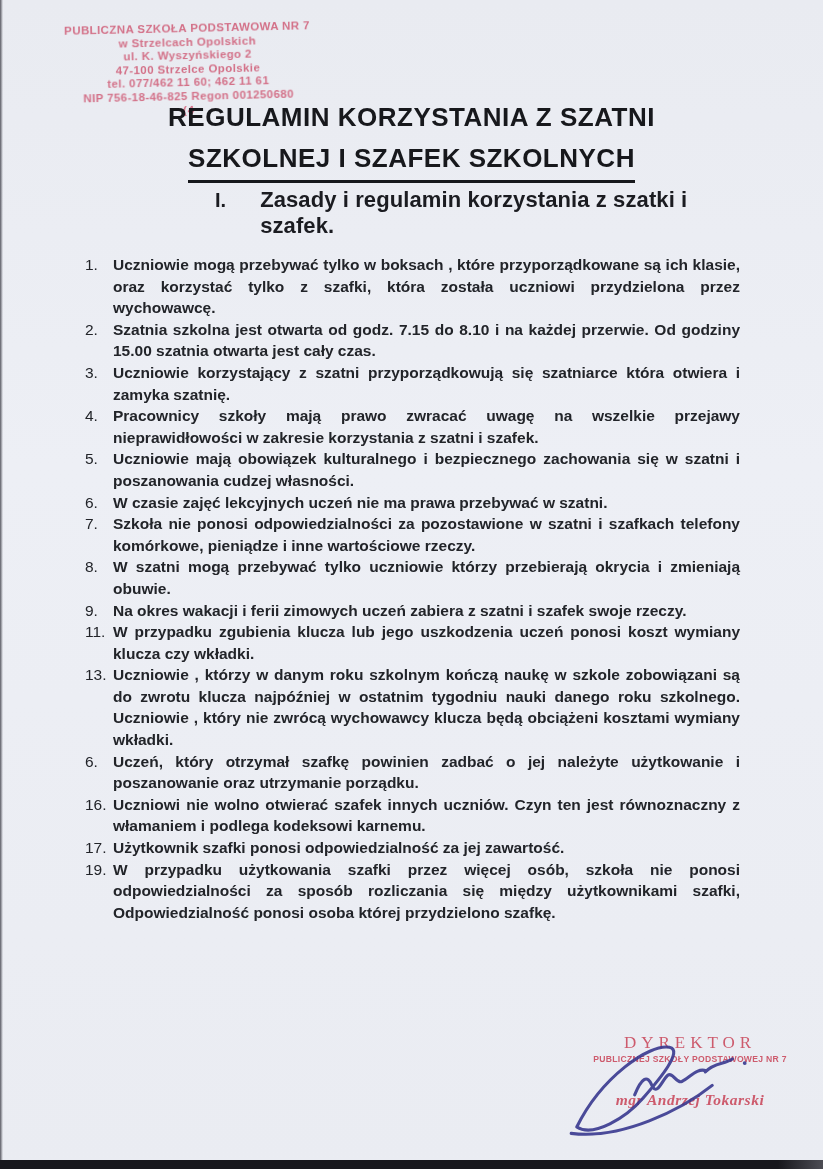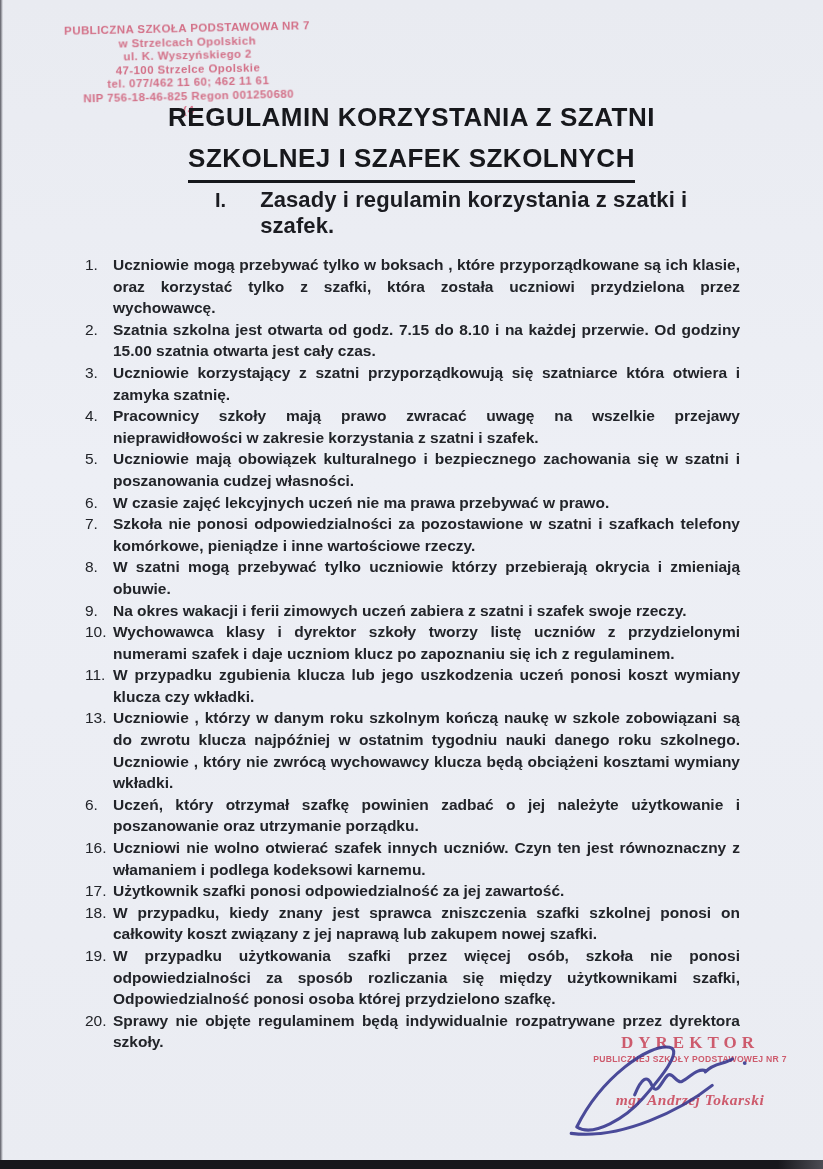--- a/index.html
+++ b/index.html
@@ -72,21 +72,21 @@
   .rule .txt { flex:1; text-align:justify;font-weight:bold; }
   
   .stamp-bottom {
     position:absolute; top:1033px; left:556px; width:268px;
     text-align:center;
     color:#cb4f62;
     font-family:"Liberation Serif", serif;
     opacity:.92;
   }
   .stamp-bottom .dyr {
-    font-weight:bold; font-size:17px; letter-spacing:5px;
+    font-weight:normal; font-size:17px; letter-spacing:5px;
   }
   .stamp-bottom .sub {
     font-size:8.6px; letter-spacing:.3px; margin-top:1px;
     font-family:"Liberation Sans", sans-serif; font-weight:bold;
   }
   .stamp-bottom .name {
     margin-top:27px;
     font-style:italic; font-weight:bold; font-size:15.5px;
     letter-spacing:.5px;
   }
@@ -136,69 +136,57 @@
       <div class="rule">
       <span class="num">4.</span>
       <span class="txt">Pracownicy szkoły mają prawo zwracać uwagę na wszelkie przejawy nieprawidłowości w zakresie korzystania z szatni i szafek.</span>
     </div>
       <div class="rule">
       <span class="num">5.</span>
       <span class="txt">Uczniowie mają obowiązek kulturalnego i bezpiecznego zachowania się w szatni i poszanowania cudzej własności.</span>
     </div>
       <div class="rule">
       <span class="num">6.</span>
-      <span class="txt">W czasie zajęć lekcyjnych uczeń nie ma prawa przebywać w prawo.</span>
+      <span class="txt">W czasie zajęć lekcyjnych uczeń nie ma prawa przebywać w szatni.</span>
     </div>
       <div class="rule">
       <span class="num">7.</span>
       <span class="txt">Szkoła nie ponosi odpowiedzialności za pozostawione w szatni i szafkach telefony komórkowe, pieniądze i inne wartościowe rzeczy.</span>
     </div>
       <div class="rule">
       <span class="num">8.</span>
       <span class="txt">W szatni mogą przebywać tylko uczniowie którzy przebierają okrycia i zmieniają obuwie.</span>
     </div>
       <div class="rule">
       <span class="num">9.</span>
       <span class="txt">Na okres wakacji i ferii zimowych uczeń zabiera z szatni i szafek swoje rzeczy.</span>
     </div>
       <div class="rule">
-      <span class="num">10.</span>
-      <span class="txt">Wychowawca klasy i dyrektor szkoły tworzy listę uczniów z przydzielonymi numerami szafek i daje uczniom klucz po zapoznaniu się ich z regulaminem.</span>
-    </div>
-      <div class="rule">
       <span class="num">11.</span>
       <span class="txt">W przypadku zgubienia klucza lub jego uszkodzenia uczeń ponosi koszt wymiany klucza czy wkładki.</span>
     </div>
       <div class="rule">
       <span class="num">13.</span>
       <span class="txt">Uczniowie , którzy w danym roku szkolnym kończą naukę w szkole zobowiązani są do zwrotu klucza najpóźniej w ostatnim tygodniu nauki danego roku szkolnego. Uczniowie , który nie zwrócą wychowawcy klucza będą obciążeni kosztami wymiany wkładki.</span>
     </div>
       <div class="rule">
       <span class="num">6.</span>
       <span class="txt">Uczeń, który otrzymał szafkę powinien zadbać o jej należyte użytkowanie i poszanowanie oraz utrzymanie porządku.</span>
     </div>
       <div class="rule">
       <span class="num">16.</span>
       <span class="txt">Uczniowi nie wolno otwierać szafek innych uczniów. Czyn ten jest równoznaczny z włamaniem i podlega kodeksowi karnemu.</span>
     </div>
       <div class="rule">
       <span class="num">17.</span>
       <span class="txt">Użytkownik szafki ponosi odpowiedzialność za jej zawartość.</span>
     </div>
       <div class="rule">
-      <span class="num">18.</span>
-      <span class="txt">W przypadku, kiedy znany jest sprawca zniszczenia szafki szkolnej ponosi on całkowity koszt związany z jej naprawą lub zakupem nowej szafki.</span>
-    </div>
-      <div class="rule">
       <span class="num">19.</span>
       <span class="txt">W przypadku użytkowania szafki przez więcej osób, szkoła nie ponosi odpowiedzialności za sposób rozliczania się między użytkownikami szafki, Odpowiedzialność ponosi osoba której przydzielono szafkę.</span>
-    </div>
-      <div class="rule">
-      <span class="num">20.</span>
-      <span class="txt">Sprawy nie objęte regulaminem będą indywidualnie rozpatrywane przez dyrektora szkoły.</span>
     </div>
     </div>
 
   <div class="stamp-bottom">
     <div class="dyr">DYREKTOR</div>
     <div class="sub">PUBLICZNEJ SZKOŁY PODSTAWOWEJ NR 7</div>
     <div class="name">mgr Andrzej Tokarski</div>
   </div>
 
   <svg class="signature" viewBox="0 0 230 92" xmlns="http://www.w3.org/2000/svg">

